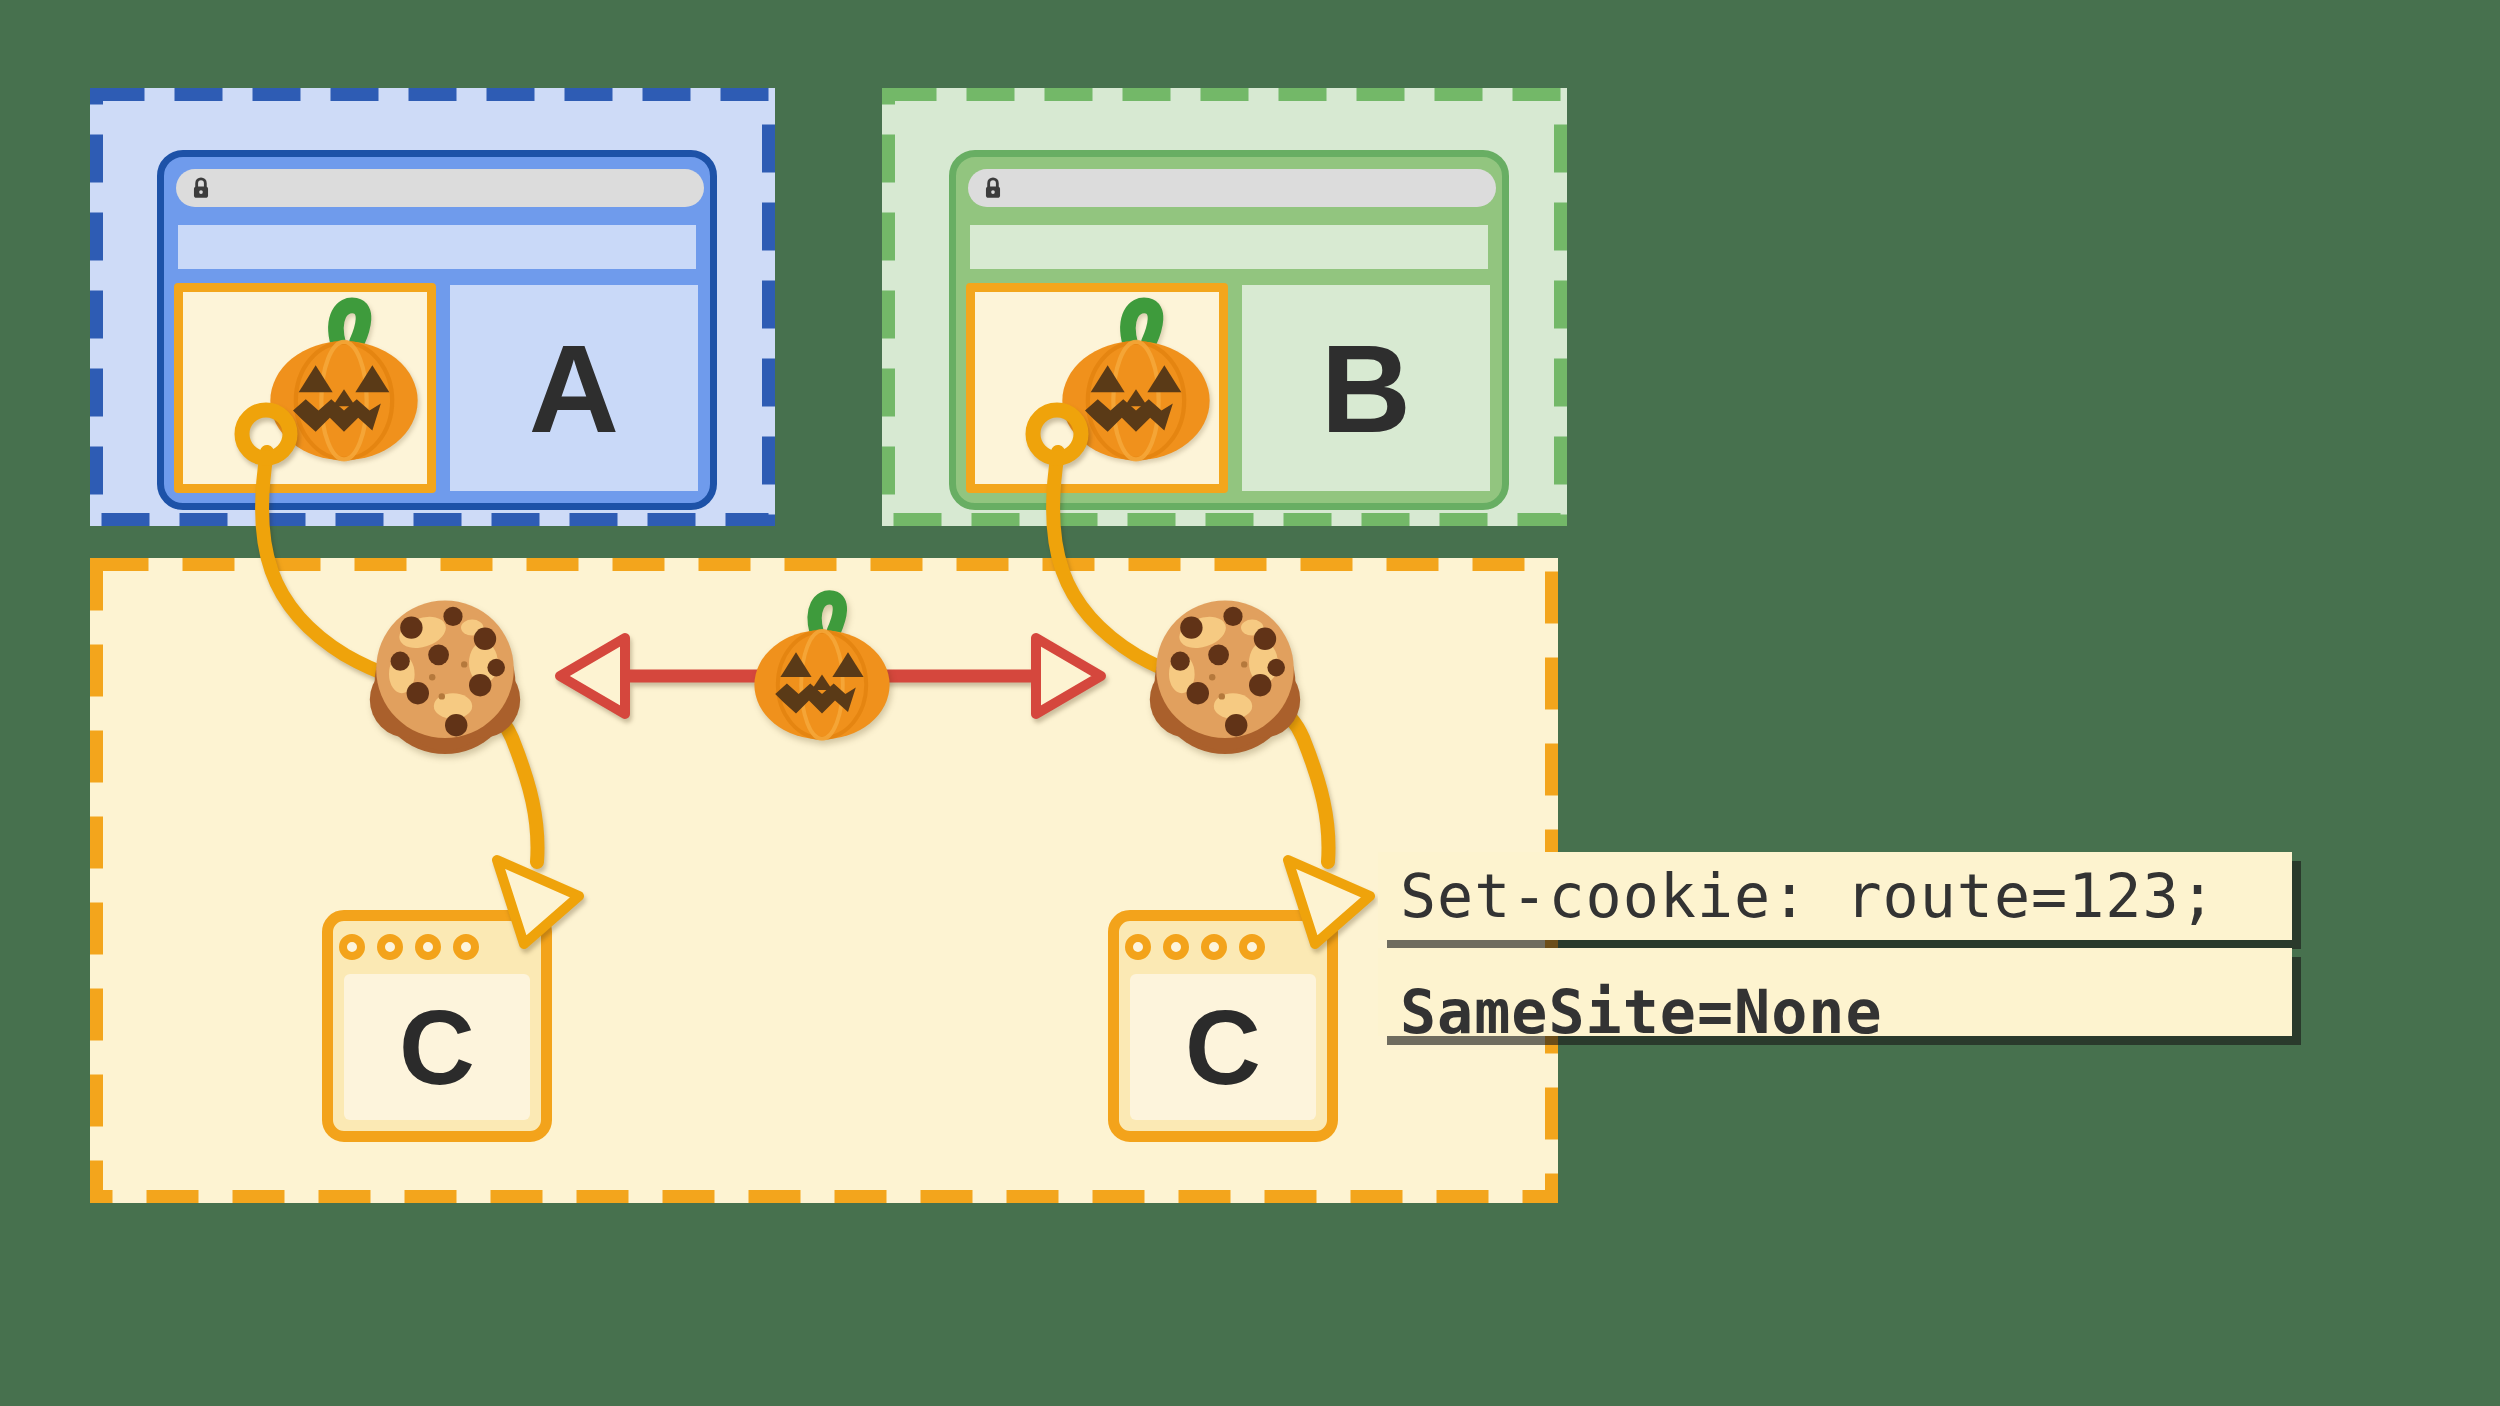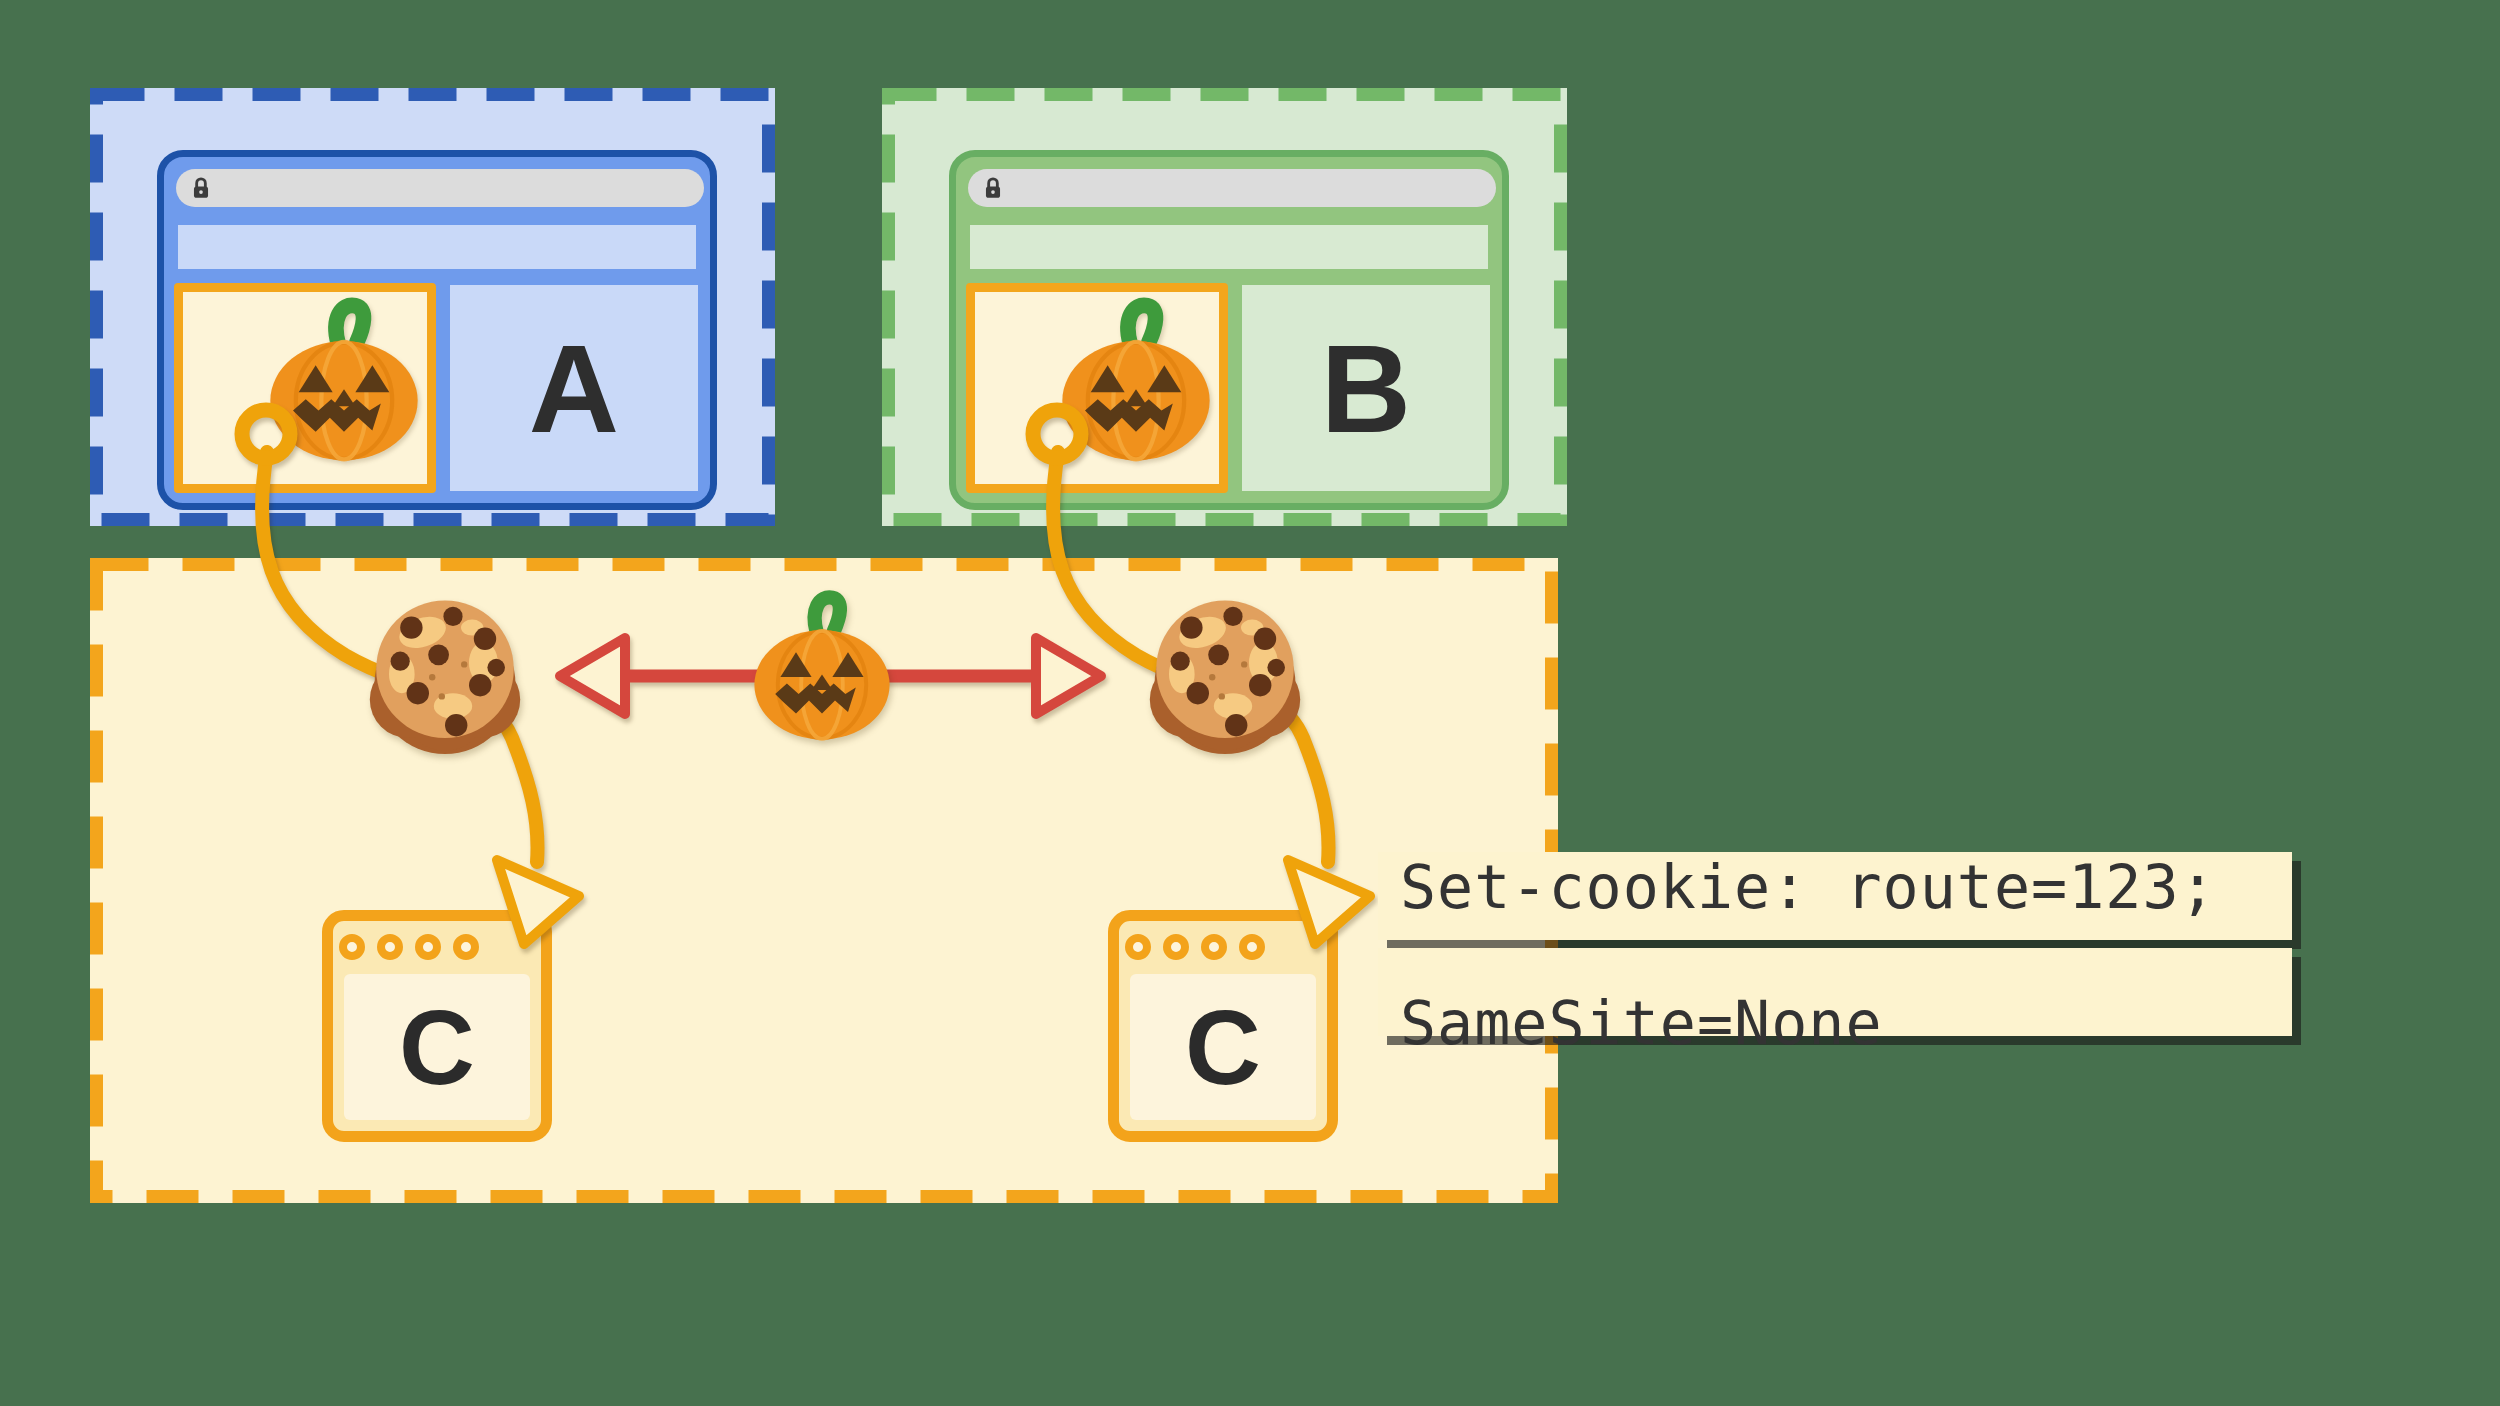--- a/index.html
+++ b/index.html
@@ -70,25 +70,25 @@
   .cookie-left{left:365px;top:594px;width:160px;height:160px;}
   .cookie-right{left:1145px;top:594px;width:160px;height:160px;}
   .pumpkin-center{left:744px;top:586px;width:156px;height:156px;}
 
   
   .codebox{
     position:absolute;left:1378px;width:914px;height:88px;background:#fdf3cf;
     box-shadow:9px 9px 0 rgba(25,25,25,.62);
     font-family:"DejaVu Sans Mono","Liberation Mono",monospace;
     font-size:60px;color:#333333;letter-spacing:1px;
-    display:flex;padding-left:22px;box-sizing:border-box;white-space:pre;
+    display:flex;align-items:center;padding-left:22px;box-sizing:border-box;white-space:pre;
   }
   .codebox-1{top:852px;}
   .codebox-2{top:948px;}
-  .codebox .b{font-weight:normal;margin-top:40px;}
+  .codebox .b{font-weight:bold;margin-top:40px;}
 
   .connectors{filter:drop-shadow(2px 4px 2px rgba(50,30,0,.25));}
 </style>
 </head>
 <body>
 
 <svg width="0" height="0" style="position:absolute" aria-hidden="true">
   <defs>
     <symbol id="sym-pumpkin" viewBox="0 0 120 120">
       <path d="M56 36 C51 18 58 7 68 9 C77 11 74 24 69 35" fill="none" stroke="#3e9b3c" stroke-width="11" stroke-linecap="round"></path>

